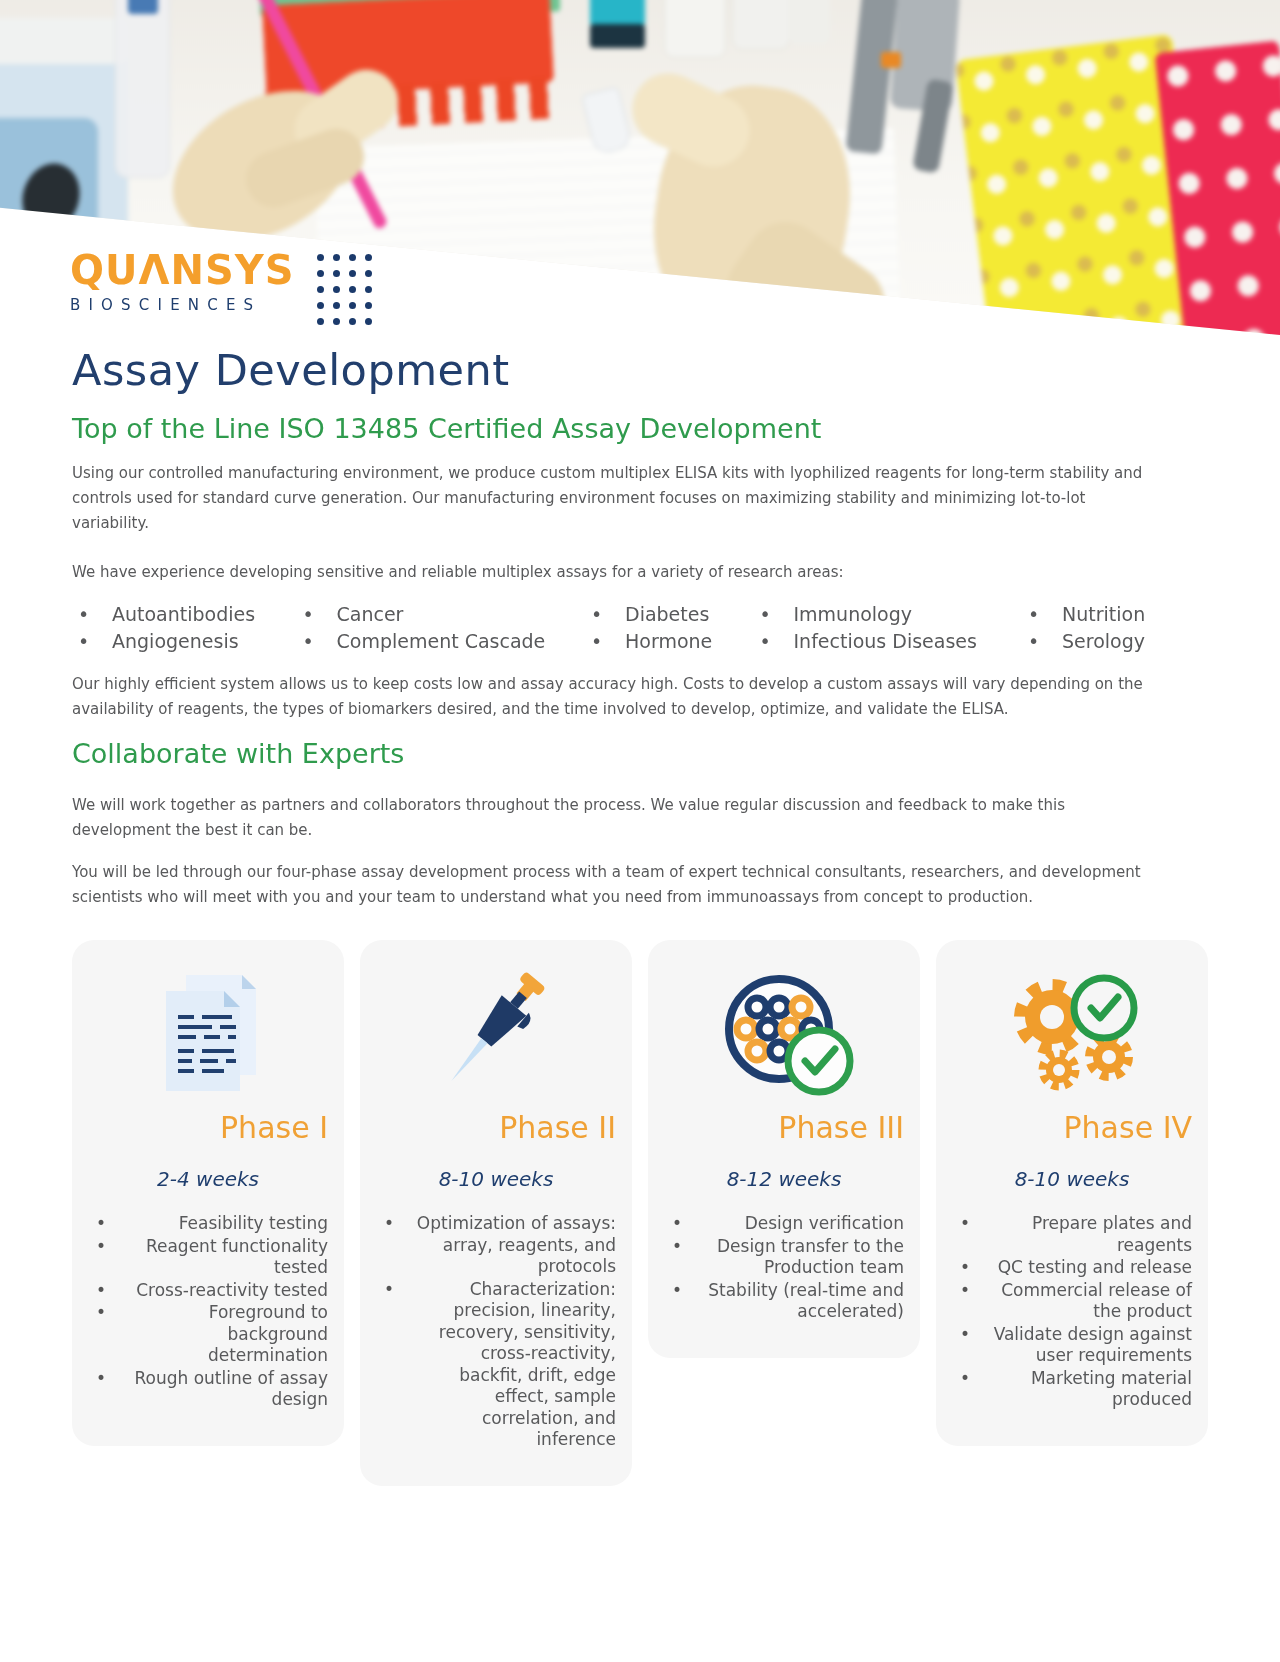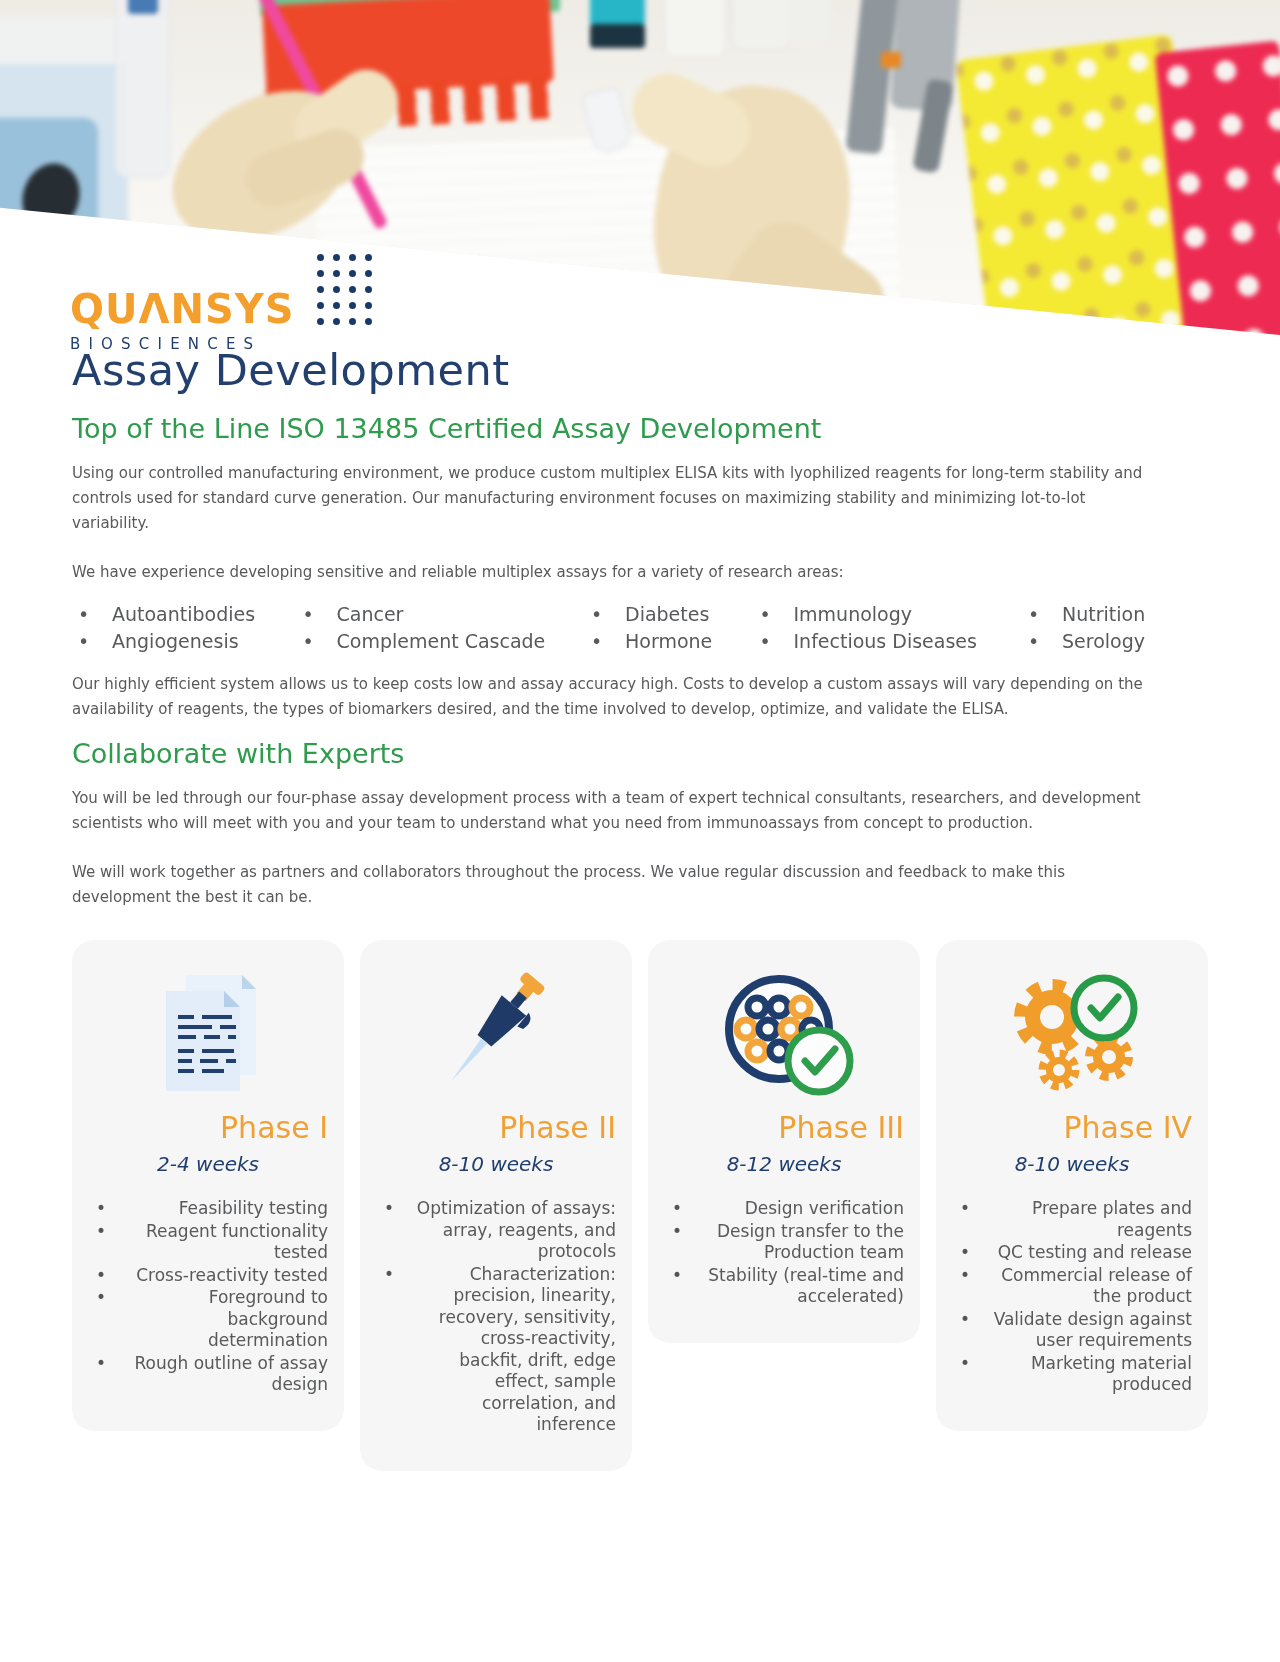--- a/index.html
+++ b/index.html
@@ -55,21 +55,21 @@
   .s-pen     { left:252px; top:-28px; width:13px; height:300px; background:#ea4b9d; border-radius:6px;
                transform:rotate(-27deg); transform-origin:top center; }
   .s-microtube{ left:600px; top:102px; width:38px; height:62px; background:#f2f4f6; border:1px solid #d6dbe0;
                border-radius:6px 6px 16px 16px; transform:rotate(-14deg); }
   .s-gloveR1 { left:668px; top:98px; width:192px; height:252px; background:#eddebd; border-radius:46%; transform:rotate(8deg); }
   .s-gloveR2 { left:642px; top:96px; width:122px; height:72px; background:#f2e6c8; border-radius:40px; transform:rotate(25deg); }
   .s-gloveR3 { left:742px; top:252px; width:152px; height:112px; background:#e8d8b4; border-radius:40px; transform:rotate(35deg); }
 
   
   .logo { position:absolute; left:70px; top:250px; display:flex; align-items:flex-start; gap:22px; }
-  .logo-text { display:flex; flex-direction:column;margin-top:39px; }
+  .logo-text { display:flex; flex-direction:column; }
   .logo-brand { font-size:40px; font-weight:700; color:#f49f2c; letter-spacing:1px; line-height:1.0; }
   .logo-sub   { font-size:15px; color:#1f3e6e; letter-spacing:8.2px; margin-top:6px; }
   .logo-dots  { display:grid; grid-template-columns:repeat(4,7px); grid-auto-rows:7px; gap:9px; margin-top:4px; }
   .logo-dots span { width:7px; height:7px; border-radius:50%; background:#1b3a6b; }
 
   
   .content { padding:0 72px; }
   .page-title { margin-top:10px; font-size:43px; font-weight:500; color:#223f6d; letter-spacing:.5px; }
   .h-green { font-size:27px; font-weight:500; color:#2f9b4d; }
   .h-green.first { margin-top:18px; }
@@ -81,21 +81,21 @@
   .areas ul { list-style:none; }
   .areas li { position:relative; padding-left:40px; font-size:19px; line-height:27px; color:#58595b; white-space:nowrap; }
   .areas li::before { content:"•"; position:absolute; left:6px; color:#58595b; }
   .col-w0 { width:218px; } .col-w1 { width:282px; } .col-w2 { width:162px; } .col-w3 { width:262px; } .col-w4 { width:118px; }
 
   
   .cards { display:flex; gap:16px; margin-top:30px; align-items:flex-start; }
   .card { flex:1 1 0; background:#f6f6f6; border-radius:22px; padding:28px 16px 34px 16px; }
   .card-icon { height:128px; display:flex; align-items:center; justify-content:center; }
   .card-title { text-align:right; font-size:30px; font-weight:400; color:#f0a135; margin-top:14px; }
-  .card-duration { text-align:center; font-size:20px; font-style:italic; color:#1f3e6e; margin-top:7px; }
+  .card-duration { text-align:center; font-size:20px; font-style:italic; color:#1f3e6e; margin-top:22px; }
   .card-list { list-style:none; margin-top:22px;text-align:right; }
   .card-list li { position:relative; padding-left:40px; font-size:17px; line-height:21.5px; color:#58595b; margin-bottom:1px; }
   .card-list li::before { content:"•"; position:absolute; left:8px; color:#555; }
 </style>
 </head>
 <body>
 
 <div class="hero">
   <div class="photo">
     <div class="ph s-bench"></div>
@@ -186,22 +186,22 @@
       </ul>
     <ul class="col-w4">
         <li>Nutrition</li>
         <li>Serology</li>
       </ul>
   </div>
 
   <p class="body">Our highly efficient system allows us to keep costs low and assay accuracy high. Costs to develop a custom assays will vary depending on the availability of reagents, the types of biomarkers desired, and the time involved to develop, optimize, and validate the ELISA.</p>
 
   <h2 class="h-green second">Collaborate with Experts</h2>
+  <p class="body gap">We will work together as partners and collaborators throughout the process. We value regular discussion and feedback to make this development the best it can be.</p>
   <p class="body">You will be led through our four-phase assay development process with a team of expert technical consultants, researchers, and development scientists who will meet with you and your team to understand what you need from immunoassays from concept to production.</p>
-  <p class="body gap">We will work together as partners and collaborators throughout the process. We value regular discussion and feedback to make this development the best it can be.</p>
 
   <div class="cards">
 
     <section class="card">
       <div class="card-icon">
         <svg width="116" height="126" viewBox="0 0 116 126">
           <path d="M36 6 h56 l14 14 v86 h-70 z" fill="#e9f1fb"></path>
           <path d="M92 6 l14 14 h-14 z" fill="#bcd4ec"></path>
           <path d="M16 22 h58 l16 16 v84 h-74 z" fill="#e2edf9"></path>
           <path d="M74 22 l16 16 h-16 z" fill="#b3cfea"></path>

